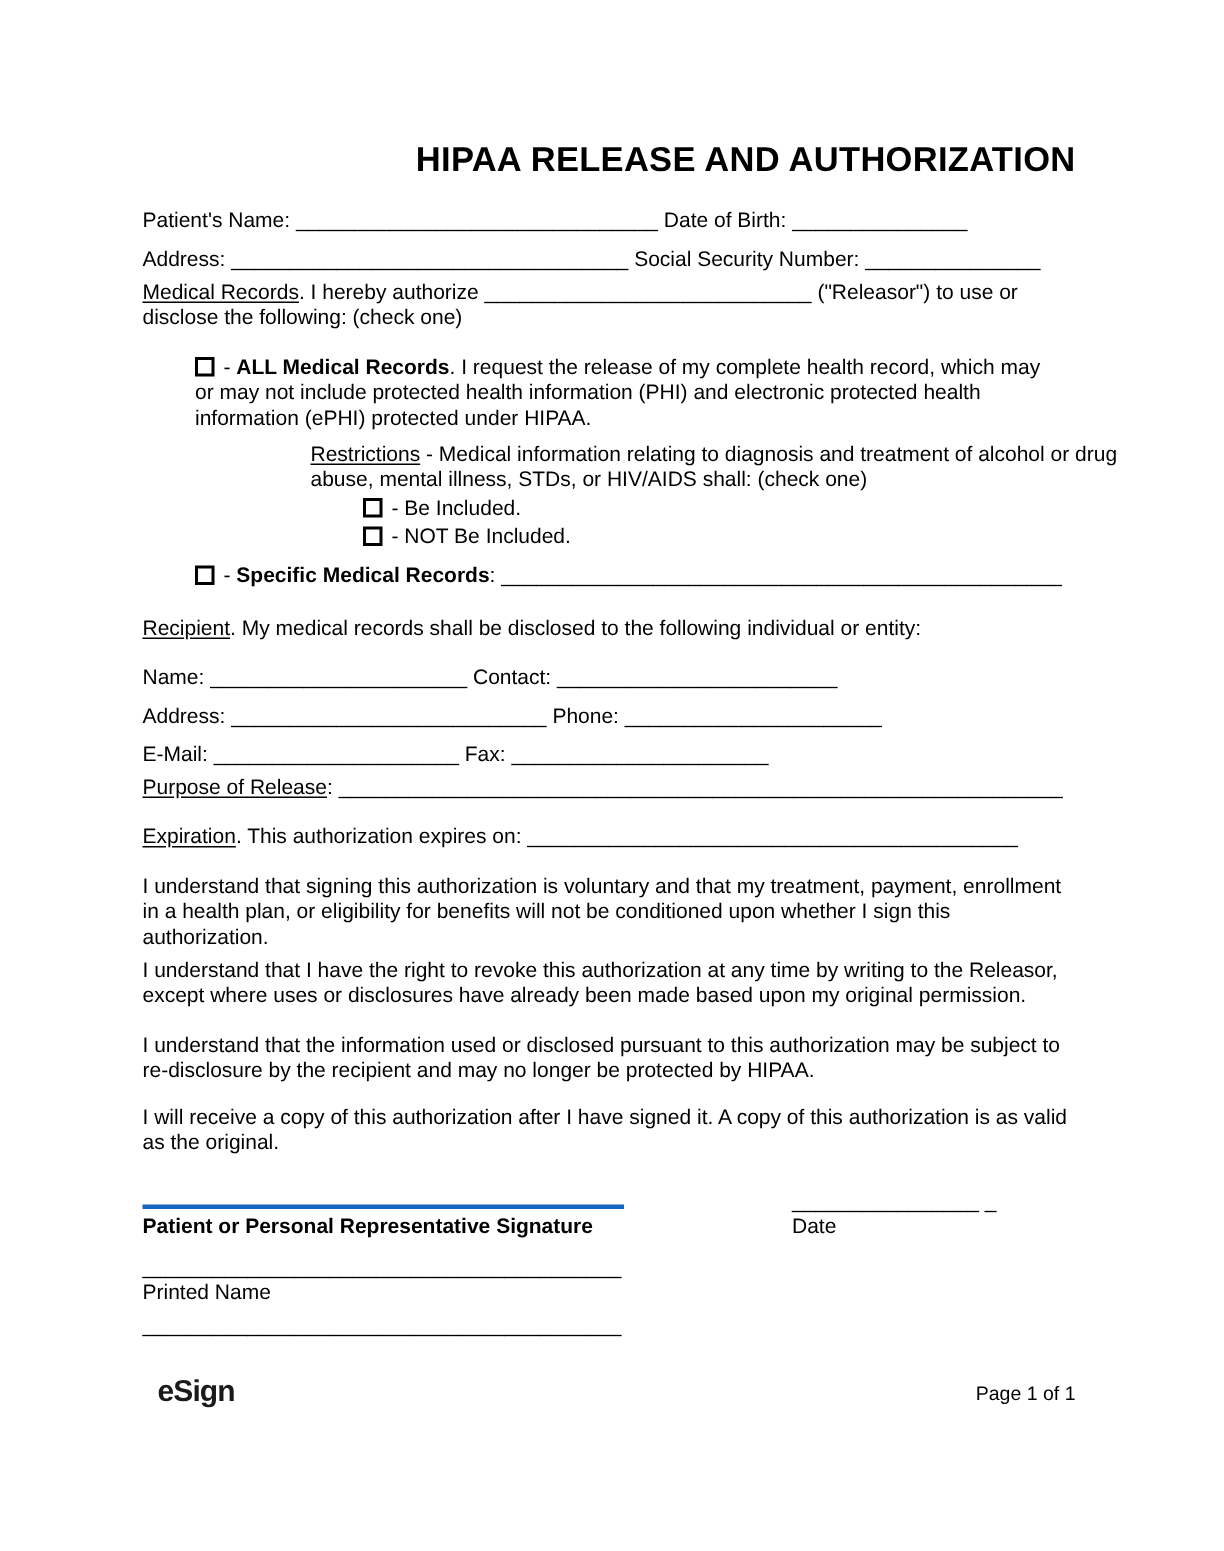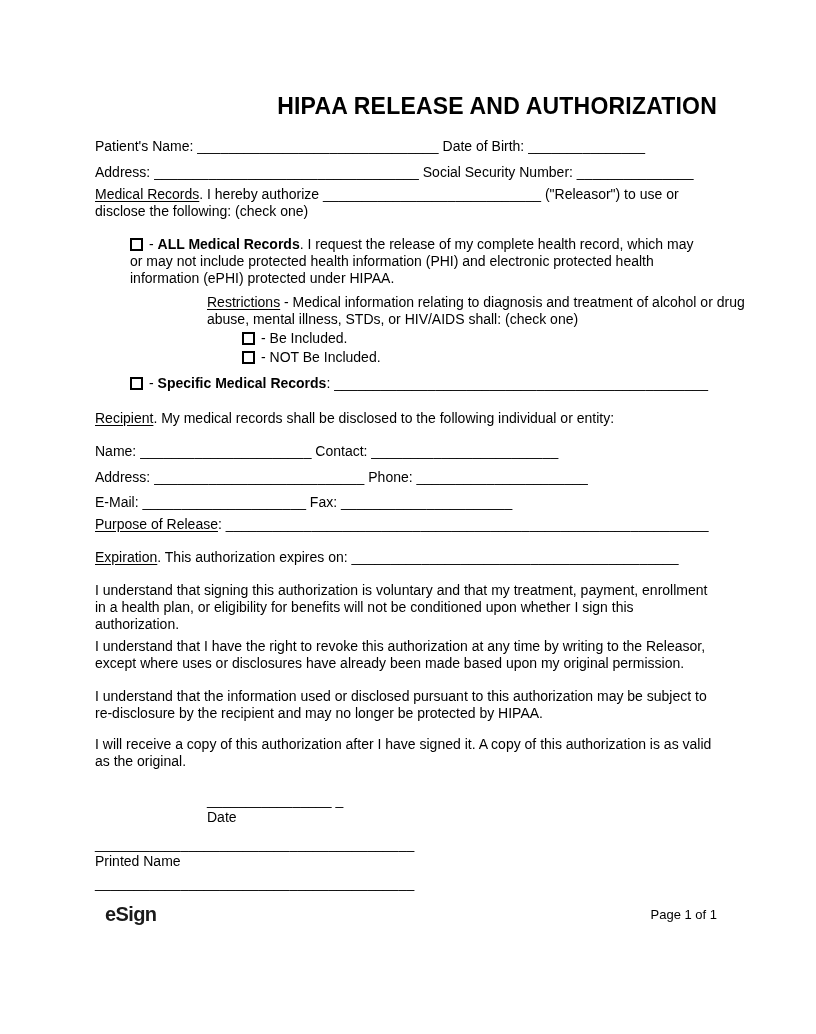--- a/index.html
+++ b/index.html
@@ -23,21 +23,21 @@
   .mt8{margin-top:8px}.mt9{margin-top:9px}.mt14{margin-top:14px}.mt15{margin-top:5px}
   .mt16{margin-top:16px}.mt18{margin-top:18px}
   .indent1 { margin-left:35px; width:574px; }
   .indent2 { margin-left:112px; width:545px; }
   .indent3 { margin-left:147px; }
   .sig-row { display:flex; margin-top:22px; }
   .sig-left { width:321px; }
   .sig-line { height:3px; margin-top:11px; background:#1565c0; }
   .sig-label { margin-top:3px; font-weight:bold; }
   .sig-right { margin-left:112px; }
-  .footer { display:flex; justify-content:space-between; align-items:center; margin-top:14px;gap:40px; }
+  .footer { display:flex; justify-content:space-between; align-items:center; margin-top:28px;gap:40px; }
   .brand { font-weight:bold; font-size:20px; letter-spacing:-0.6px; color:#1a1a1a; margin-left:10px; }
   .pagenum { font-size:13px; }
 </style>
 </head>
 <body>
 
 <div class="content">
 
   <div class="title">HIPAA RELEASE AND AUTHORIZATION</div>
 
@@ -116,20 +116,24 @@
     <span class="u">Expiration</span><span>. This authorization expires on:</span>
     <span class="blank">__________________________________________</span>
   </div>
 
   <p class="mt16">I understand that signing this authorization is voluntary and that my treatment, payment, enrollment in a health plan, or eligibility for benefits will not be conditioned upon whether I sign this authorization.</p>
   <p class="mt15">I understand that I have the right to revoke this authorization at any time by writing to the Releasor, except where uses or disclosures have already been made based upon my original permission.</p>
   <p class="mt16">I understand that the information used or disclosed pursuant to this authorization may be subject to re-disclosure by the recipient and may no longer be protected by HIPAA.</p>
   <p class="mt14">I will receive a copy of this authorization after I have signed it. A copy of this authorization is as valid as the original.</p>
 
   <div class="sig-row">
+    <div class="sig-left">
+      <div class="sig-line" style="background: rgb(21, 101, 192);"></div>
+      <div class="sig-label">Patient or Personal Representative Signature</div>
+    </div>
     <div class="sig-right">
       <div class="blank">________________ _</div>
       <div>Date</div>
     </div>
   </div>
 
   <div style="margin-top:10px">
     <div class="blank">_________________________________________</div>
     <div>Printed Name</div>
   </div>

